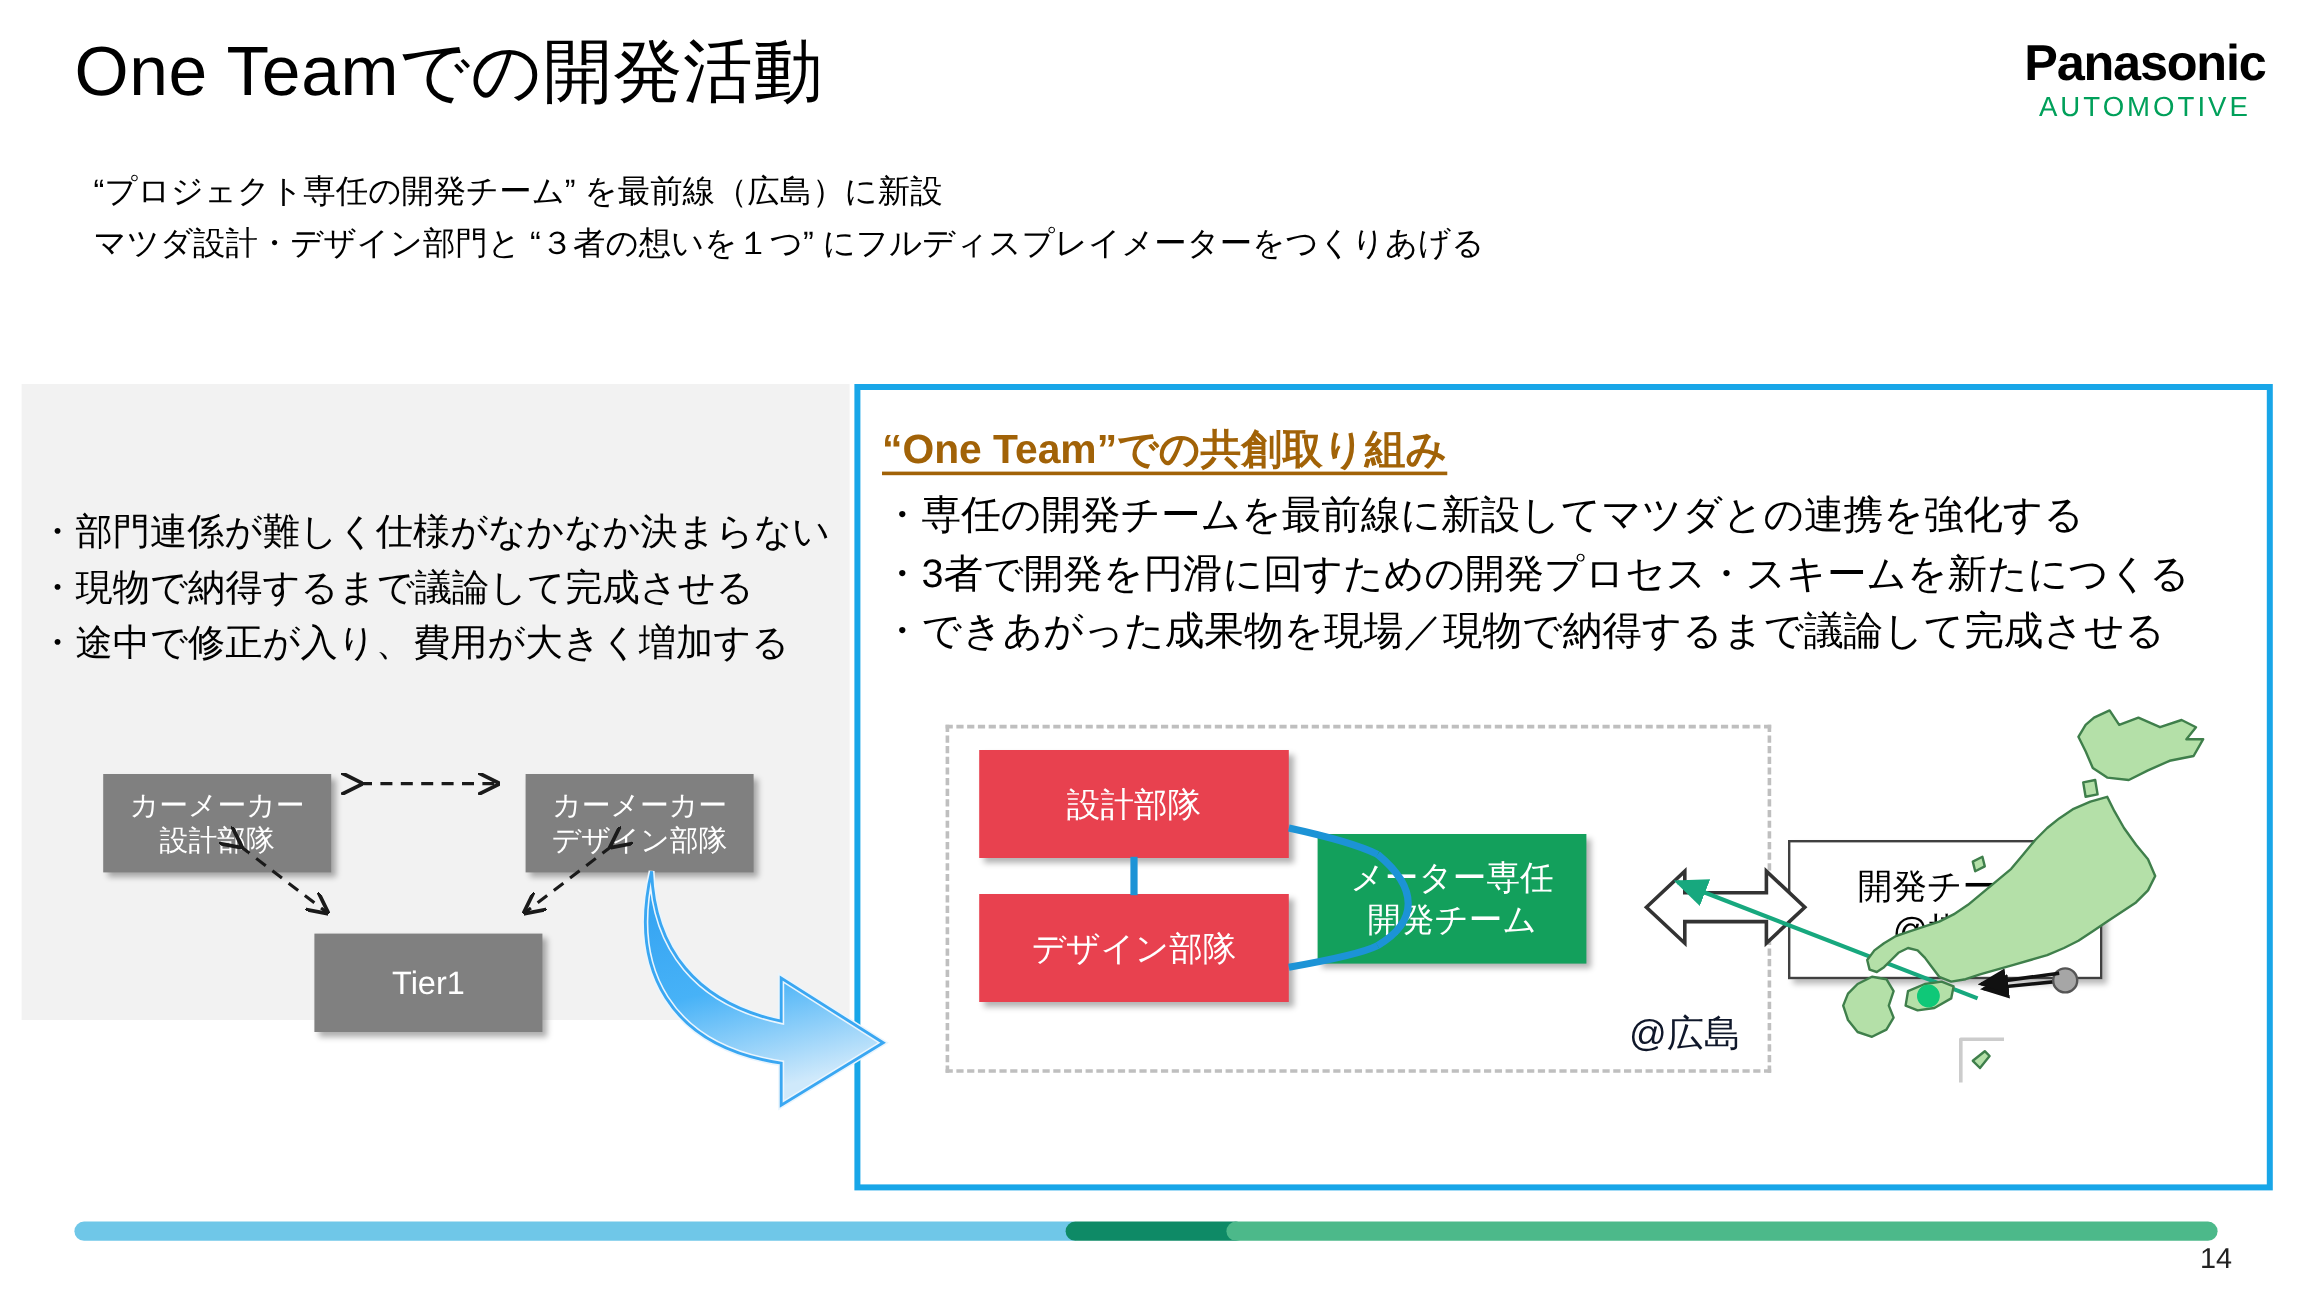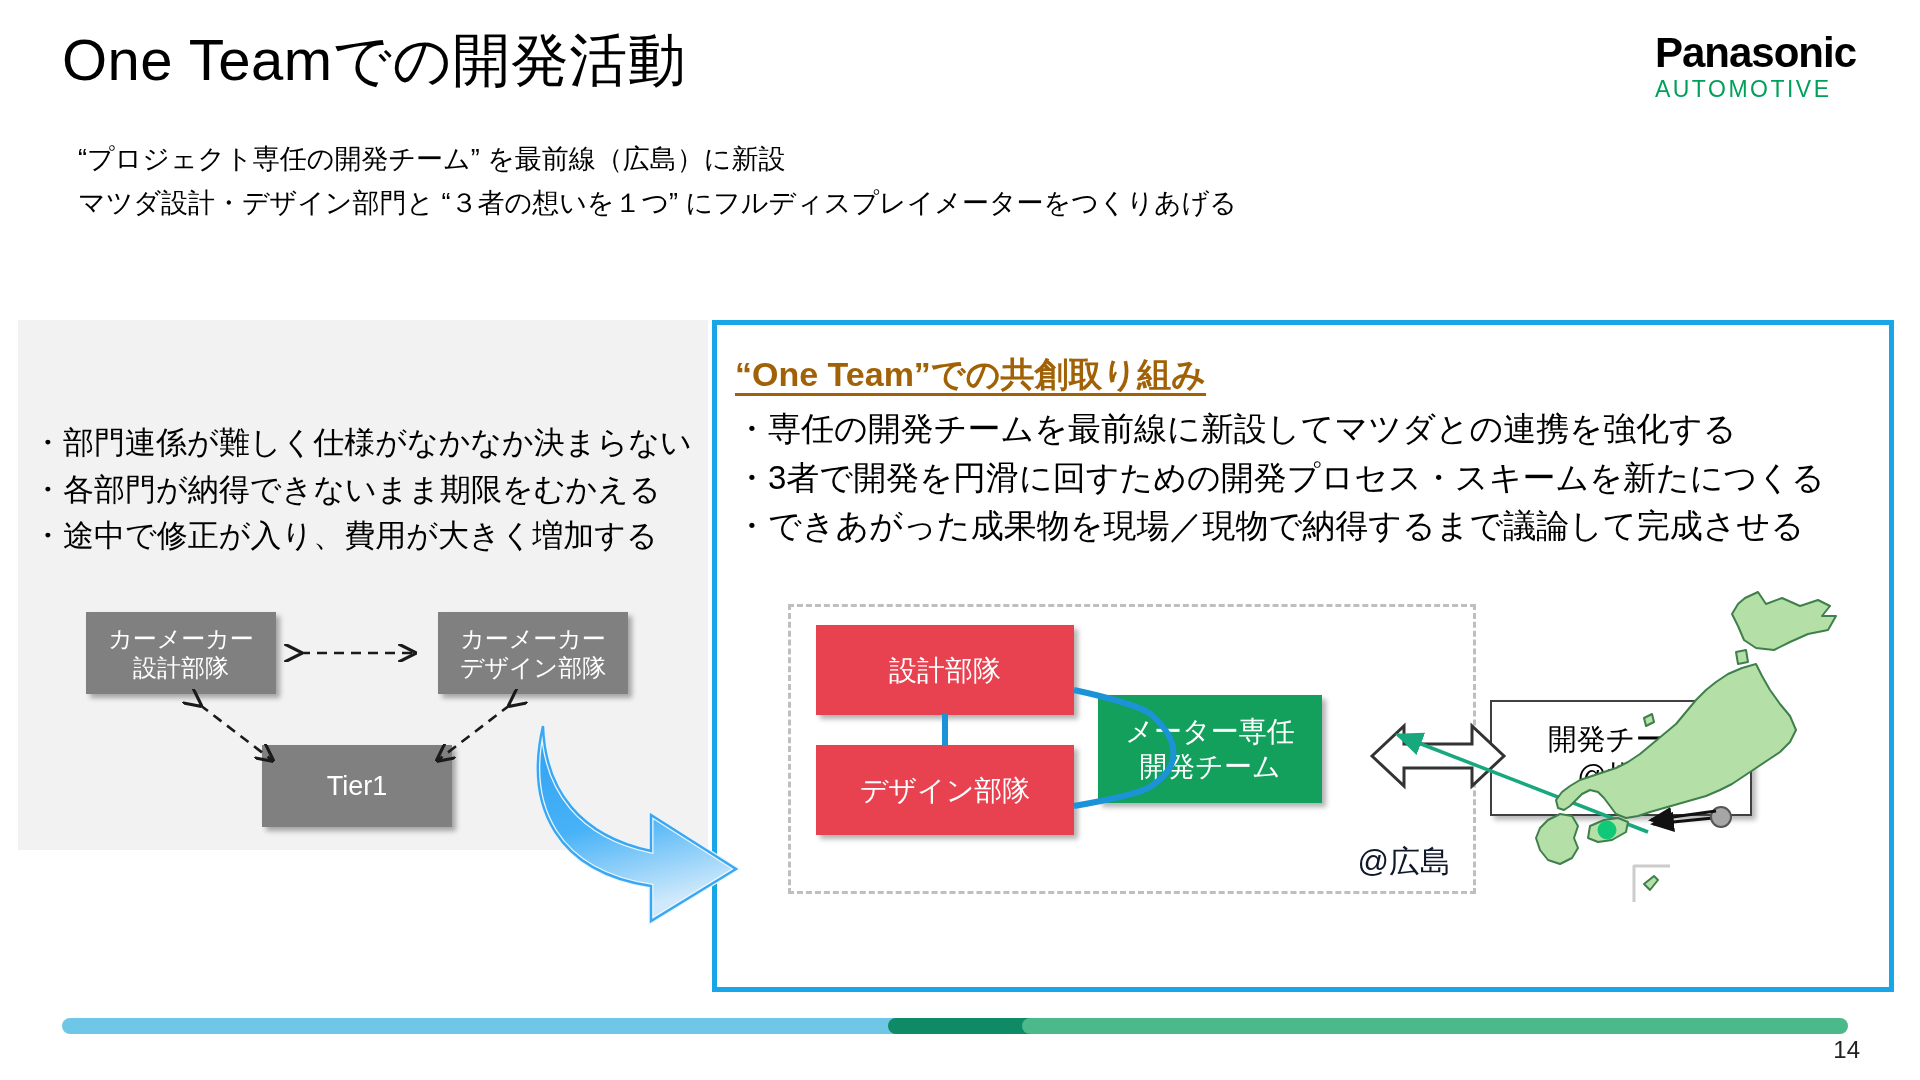--- a/index.html
+++ b/index.html
@@ -11,21 +11,21 @@
     position:relative;
   }
   .slide{position:absolute;left:0;top:0;width:1920px;height:1080px;}
 
   
   .title{
     position:absolute;left:62px;top:28px;
     font-size:58px;line-height:1.1;color:#000;
     letter-spacing:.5px;white-space:nowrap;
   }
-  .logo{position:absolute;right:64px;top:32px;}
+  .logo{position:absolute;right:32px;top:32px;text-align:center;}
   .logo-main{
     font-size:42px;font-weight:bold;color:#000;
     letter-spacing:-1px;line-height:1;
   }
   .logo-sub{
     font-size:23px;color:#00a05a;letter-spacing:2.5px;
     margin-top:4px;line-height:1;font-weight:400;
   }
 
   
@@ -48,20 +48,21 @@
     position:absolute;left:14px;top:100px;
     font-size:31px;line-height:1.5;color:#000;white-space:nowrap;
   }
 
   
   .gbox{
     position:absolute;background:#808080;color:#fff;
     display:flex;align-items:center;justify-content:center;text-align:center;
     font-size:24px;line-height:1.22;
     box-shadow:4px 4px 5px rgba(0,0,0,.32);
+    margin-top:33px;
   }
   #gbox-oem-eng{left:86px;top:612px;width:190px;height:82px;}
   #gbox-oem-des{left:438px;top:612px;width:190px;height:82px;}
   #gbox-tier1 {left:262px;top:745px;width:190px;height:82px;font-size:27px;}
 
   
   .panel-right{
     position:absolute;left:712px;top:320px;width:1182px;height:672px;
     border:5px solid #18a6e8;background:#fff;box-sizing:border-box;
   }
@@ -128,21 +129,21 @@
   </div>
 
   <div class="lead">
     <div>“プロジェクト専任の開発チーム” を最前線（広島）に新設</div>
     <div>マツダ設計・デザイン部門と “３者の想いを１つ” にフルディスプレイメーターをつくりあげる</div>
   </div>
 
   <div class="panel-left">
     <div class="left-bullets">
       <div>・部門連係が難しく仕様がなかなか決まらない</div>
-      <div>・各部門が納得できないまま期限をむかえる</div>
+      <div>・現物で納得するまで議論して完成させる</div>
       <div>・途中で修正が入り、費用が大きく増加する</div>
     </div>
   </div>
 
   <div class="gbox" id="gbox-oem-eng">
     <span>カーメーカー<br>設計部隊</span>
   </div>
   <div class="gbox" id="gbox-oem-des">
     <span>カーメーカー<br>デザイン部隊</span>
   </div>

